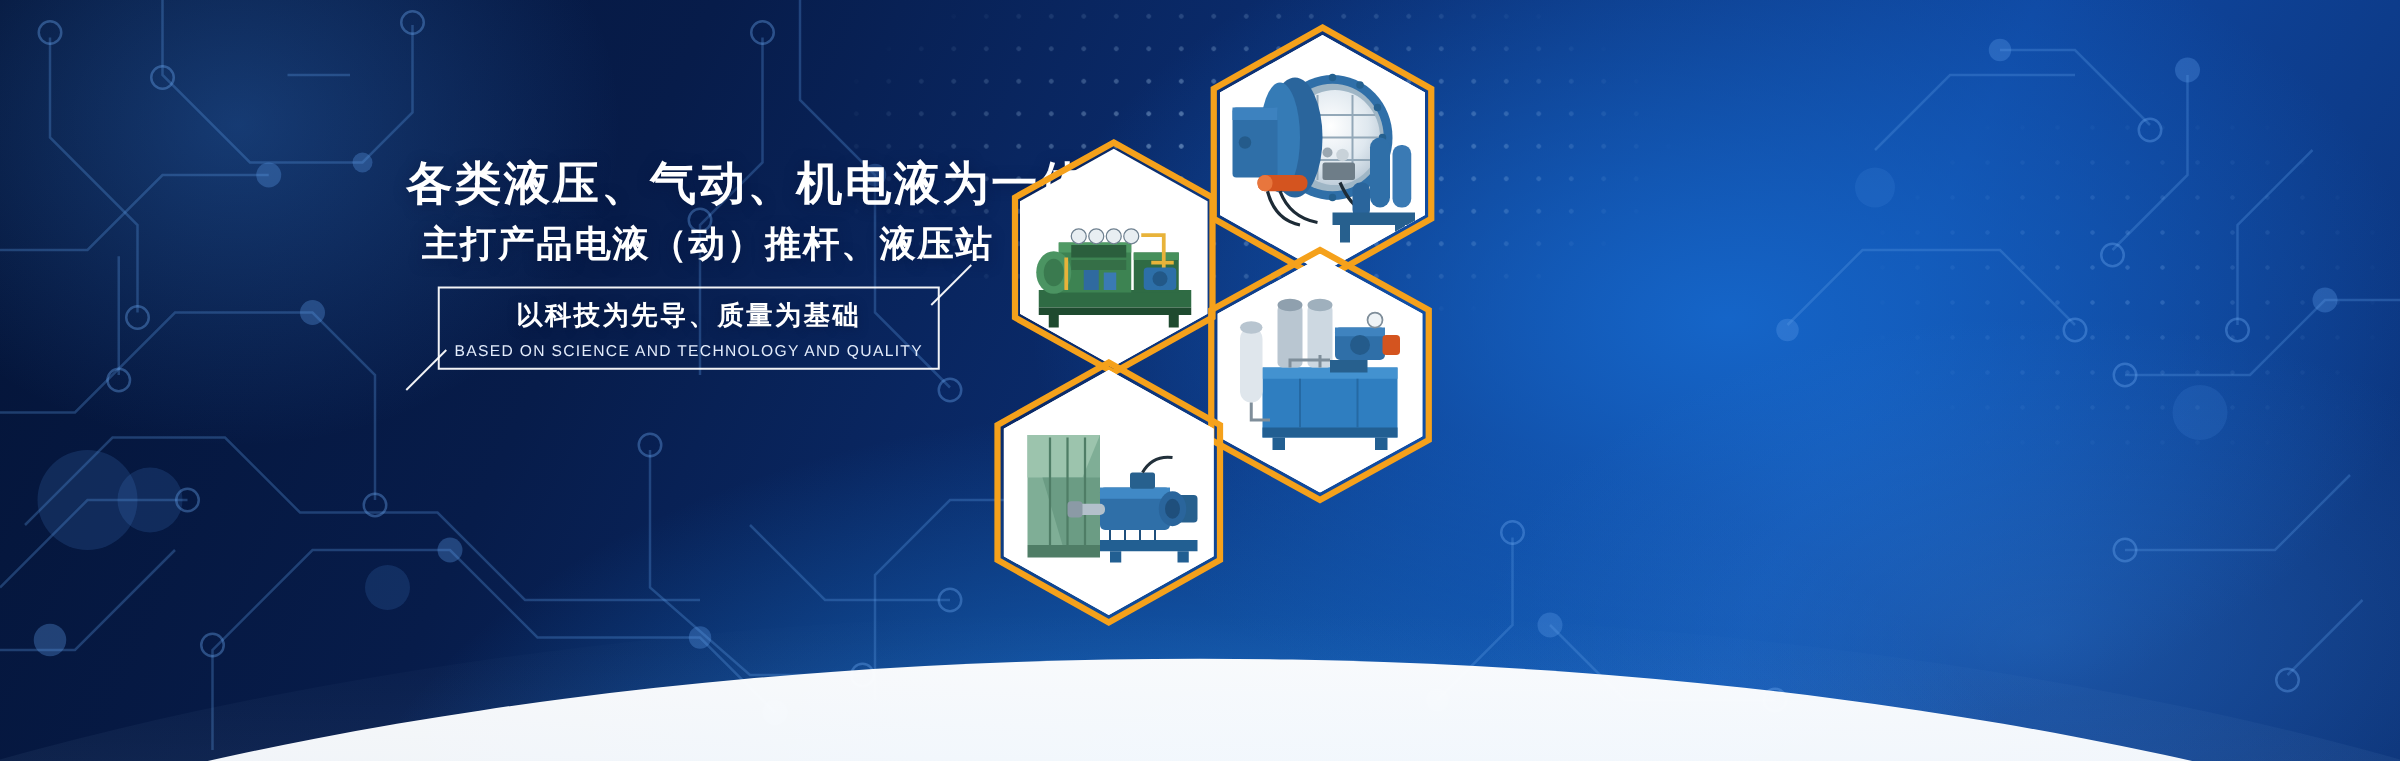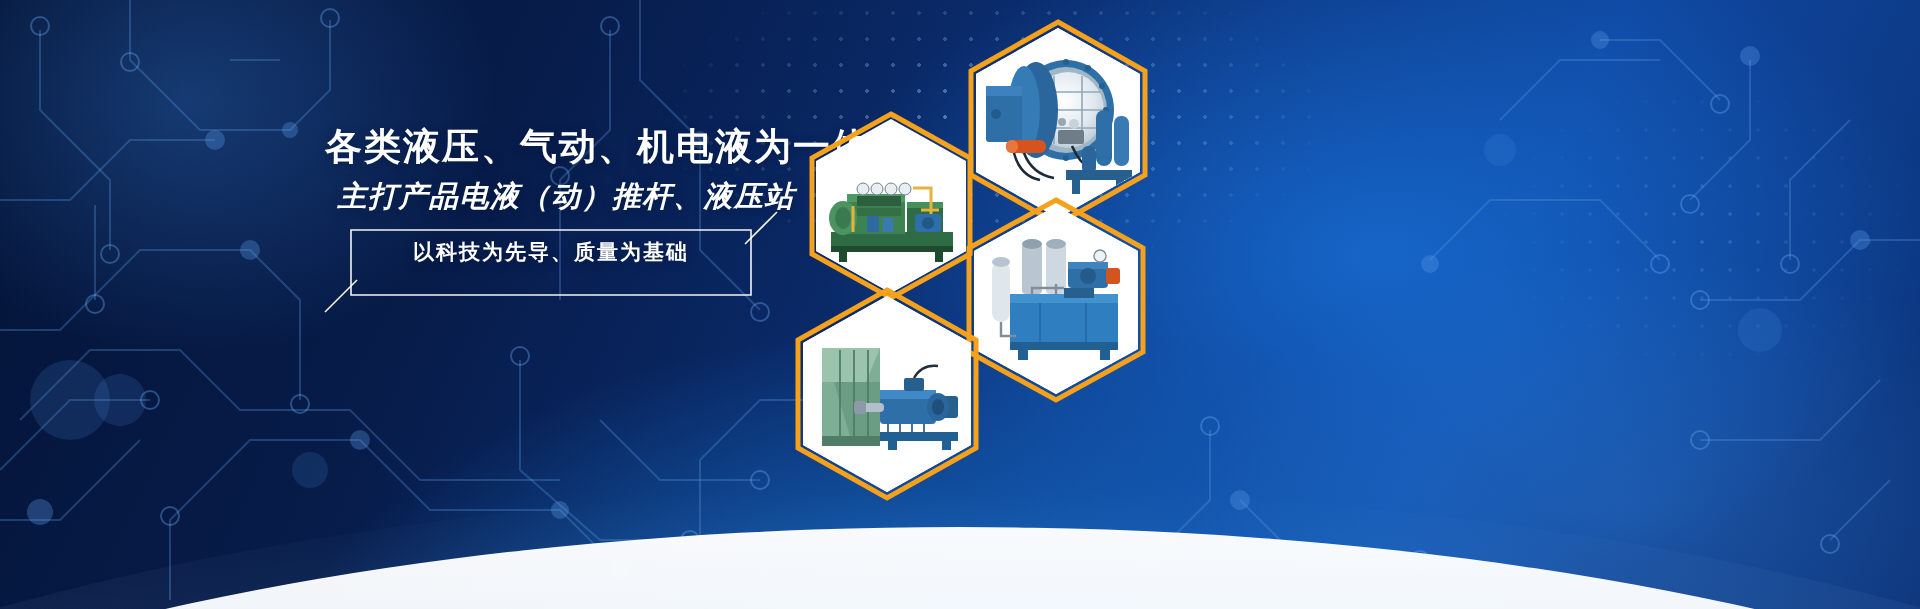--- a/index.html
+++ b/index.html
@@ -47,21 +47,20 @@
   .headline1{
     font-size:37px;font-weight:bold;color:#ffffff;letter-spacing:2px;
     line-height:1.15;text-align:right;white-space:nowrap;
     text-shadow:0 2px 10px rgba(2,20,60,.55);
   }
   .headline2{
     margin-top:11px;
     font-size:29px;font-weight:bold;color:#ffffff;letter-spacing:1.5px;
     line-height:1.15;text-align:right;white-space:nowrap;
     text-shadow:0 2px 10px rgba(2,20,60,.55);
-    font-style:italic;
   }
 
   
   #sloganbox{
     position:absolute;left:349px;top:228px;width:404px;height:69px;
   }
   #sloganbox .boxsvg{position:absolute;inset:0;}
   .slogan-cn{
     position:absolute;left:0;right:0;top:10px;
     text-align:center;font-size:21px;font-weight:bold;color:#ffffff;
@@ -196,20 +195,21 @@
     <svg class="boxsvg" width="404" height="69" viewBox="0 0 404 69">
       <path d="M2 2 H402 V67 H2 Z" fill="none" stroke="#ffffff" stroke-width="1.6" stroke-opacity="0.95"></path>
     </svg>
     <svg width="36" height="36" viewBox="0 0 36 36" style="position:absolute;left:-26px;top:50px;">
       <line x1="2" y1="34" x2="34" y2="2" stroke="#ffffff" stroke-width="1.6" stroke-opacity="0.95"></line>
     </svg>
     <svg width="36" height="36" viewBox="0 0 36 36" style="position:absolute;right:-26px;top:-18px;">
       <line x1="2" y1="34" x2="34" y2="2" stroke="#ffffff" stroke-width="1.6" stroke-opacity="0.95"></line>
     </svg>
     <div class="slogan-cn">以科技为先导、质量为基础</div>
+    <div class="slogan-en">BASED ON SCIENCE AND TECHNOLOGY AND QUALITY</div>
   </div>
 
   <div class="hex" style="left:803px;top:110px;">
     <svg width="176" height="192" viewBox="0 0 176 192">
       <defs>
         <clipPath id="clipA">
           <polygon points="88,9 163,51 163,141 88,183 13,141 13,51"></polygon>
         </clipPath>
       </defs>
       <polygon points="88,4 167,48 167,144 88,188 9,144 9,48" fill="none" stroke="#f5a11b" stroke-width="5"></polygon>

